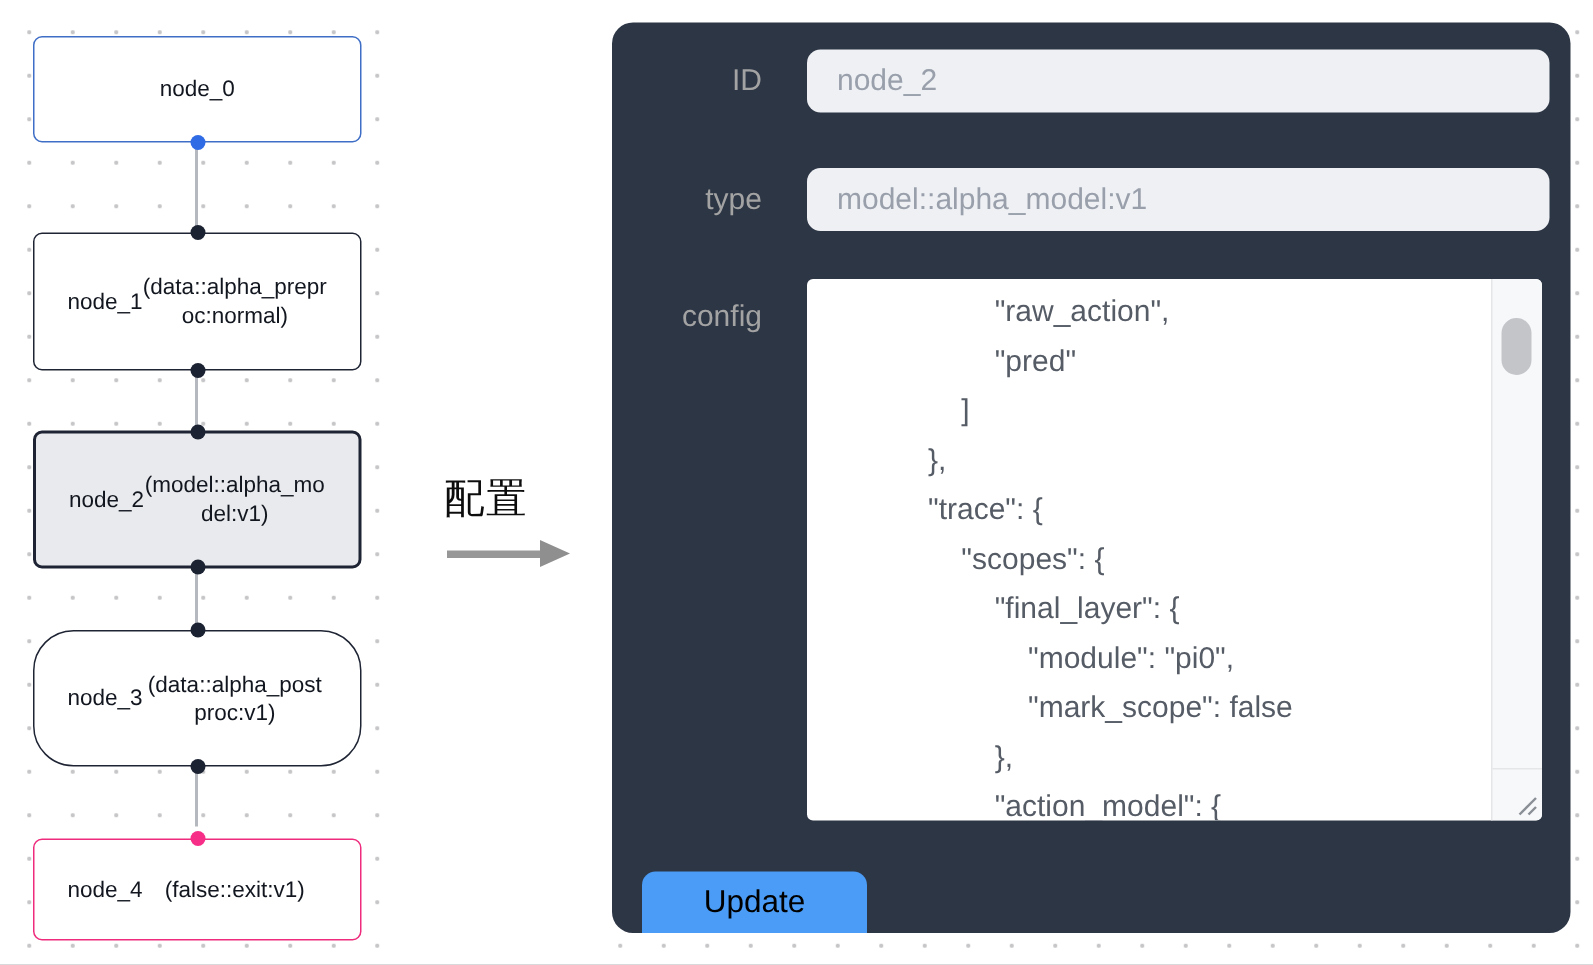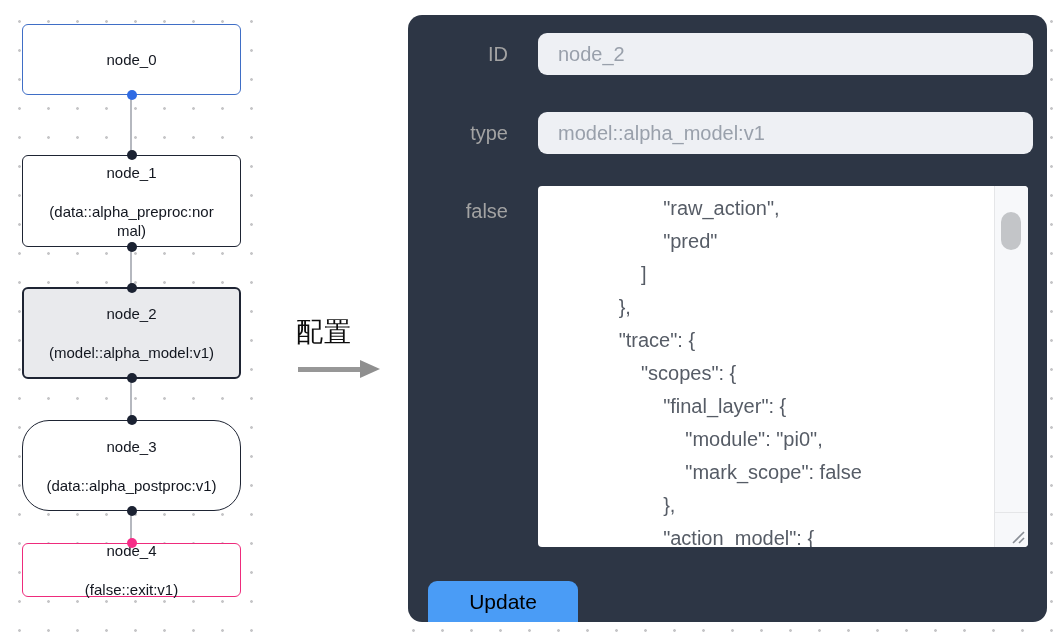--- a/index.html
+++ b/index.html
@@ -5,23 +5,23 @@
   * { margin:0; padding:0; box-sizing:border-box; }
   html,body { width:1062px; height:643px; background:#ffffff; overflow:hidden;
               font-family:"Liberation Sans", sans-serif; }
   .stage { position:relative; width:1062px; height:643px; background:#ffffff; }
 
   
   .flow-canvas { position:absolute; left:0; top:0; width:270px; height:643px;
     background-image:radial-gradient(circle, #c6c6c8 1.3px, transparent 1.5px);
     background-size:29px 29px; background-position:5px 7px; }
   .node { position:absolute; left:22px; width:219px; background:#ffffff;
-    border:1.5px solid #1e2433; border-radius:6px; display:flex; flex-direction:column;
+    border:1.5px solid #1e2433; border-radius:6px; display:flex; flex-direction:row;
     justify-content:center; align-items:center; text-align:center;
-    font-size:15px; line-height:19px; color:#12161f; padding:4px 22px;gap:20px; }
+    font-size:15px; line-height:19px; color:#12161f; padding:4px 22px; }
   .node .nm { display:block; }
   .node .tp { display:block; overflow-wrap:anywhere; word-break:break-all; width:100%; }
   .node-blue { border-color:#3f6ec6; }
   .node-selected { background:#e9eaed; border-width:2px; }
   .node-pink { border-color:#ee2b7c; }
   .handle { position:absolute; left:50%; width:10px; height:10px; border-radius:50%;
     background:#1b2232; transform:translateX(-50%); }
   .handle.top { top:-6px; } .handle.bottom { bottom:-6px; }
   .handle.blue { background:#2f6be4; } .handle.pink { background:#f62e88; }
   .edge { position:absolute; left:130px; width:1.5px; background:#b5b8bf; }
@@ -96,21 +96,21 @@
       <span class="handle bottom"></span>
     </div>
 
     <div class="node" style="top:420px;height:91px;border-radius:27px;">
       <span class="nm">node_3</span>
       <span class="tp">(data::alpha_postproc:v1)</span>
       <span class="handle top"></span>
       <span class="handle bottom"></span>
     </div>
 
-    <div class="node node-pink" style="top:543px;height:54px;">
+    <div class="node node-pink" style="top:559px;height:68px;">
       <span class="nm">node_4</span>
       <span class="tp">(false::exit:v1)</span>
       <span class="handle top pink"></span>
     </div>
   </div>
 
   <div class="transition">
     <div class="transition-label">配置</div>
     <div class="arrow">
       <div class="arrow-shaft"></div>
@@ -125,21 +125,21 @@
         <div class="field-label">ID</div>
         <input class="text-input" type="text" value="node_2" style="">
       </div>
 
       <div class="field-row row-type">
         <div class="field-label">type</div>
         <input class="text-input" type="text" value="model::alpha_model:v1" style="">
       </div>
 
       <div class="field-row row-config">
-        <div class="field-label">false</div>
+        <div class="field-label">config</div>
         <div class="config-editor">
           <div class="config-text">                    "raw_action",
                     "pred"
                 ]
             },
             "trace": {
                 "scopes": {
                     "final_layer": {
                         "module": "pi0",
                         "mark_scope": false

